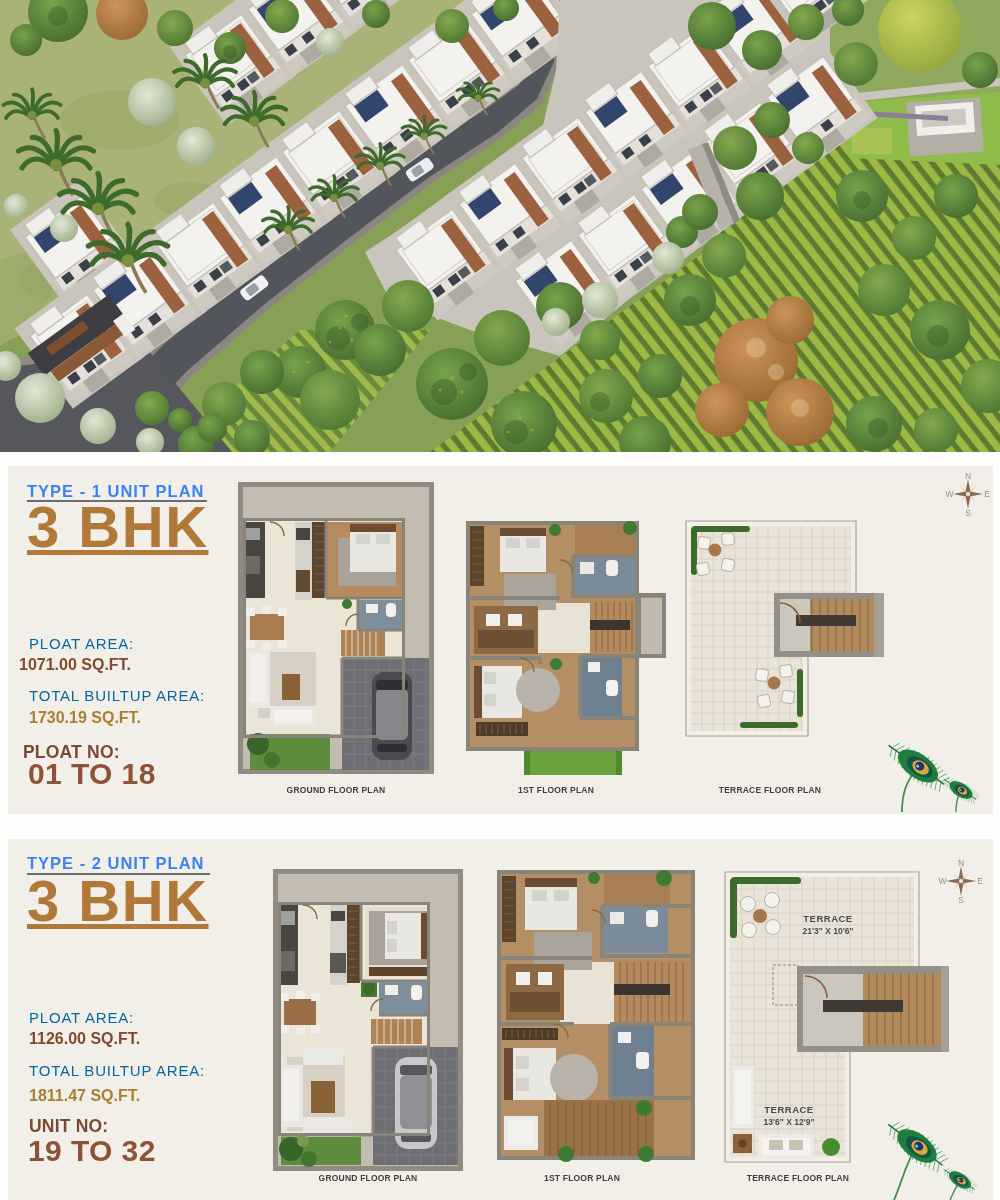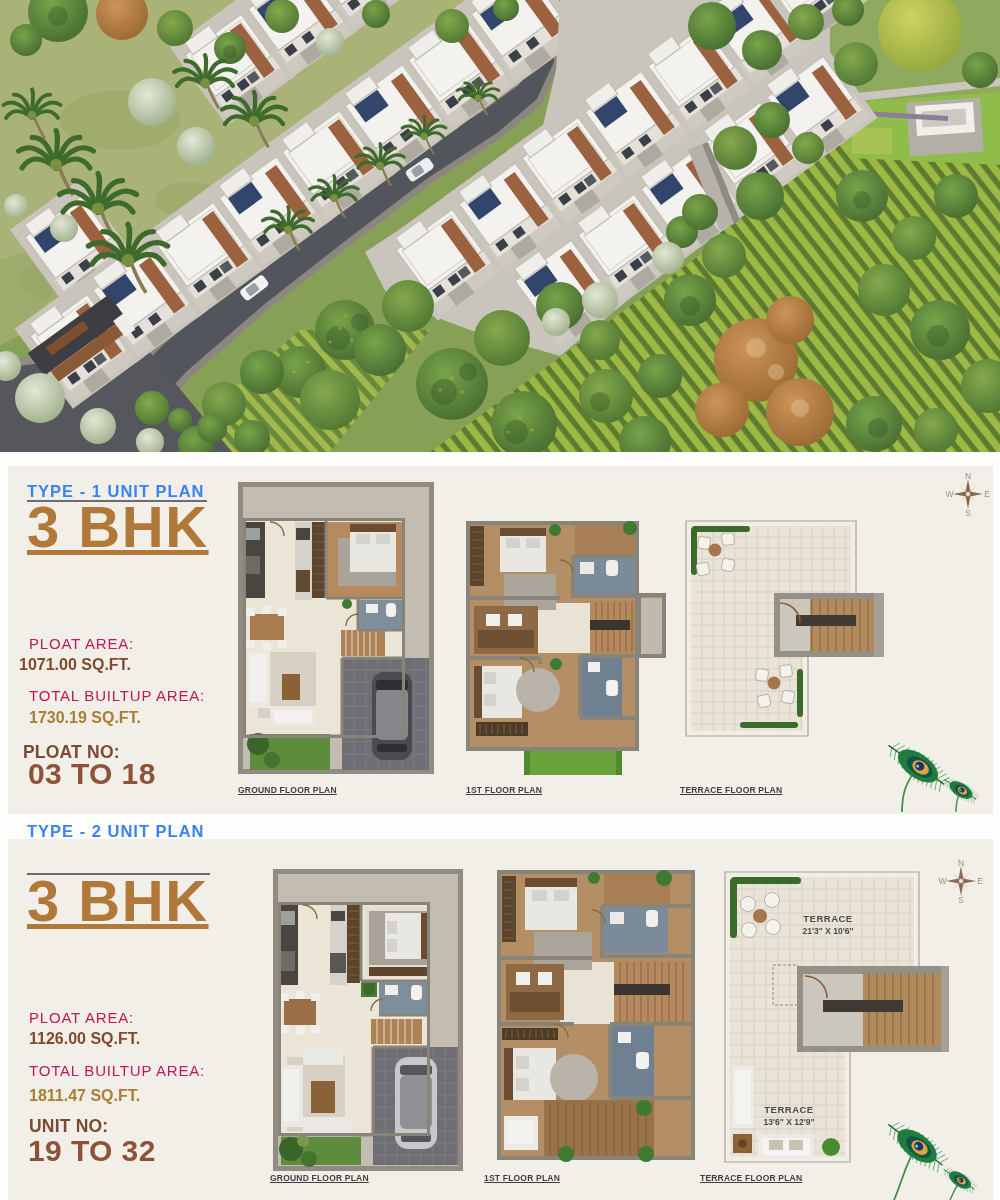--- a/index.html
+++ b/index.html
@@ -2,26 +2,26 @@
 <html><head>
 <meta charset="utf-8">
 <style>
   html,body{margin:0;padding:0;}
   body{width:1000px;height:1200px;background:#fdfdfb;font-family:"Liberation Sans",sans-serif;}
   .page{position:relative;width:1000px;height:1200px;overflow:hidden;background:#fdfdfb;}
   .abs{position:absolute;}
   .panelbg{position:absolute;left:8px;width:985px;background:#f2efe8;}
   .t-plan{font-weight:bold;color:#3b82f6;letter-spacing:1.0px;font-size:16.5px;}
   .t-bhk{font-weight:bold;color:#b0793a;letter-spacing:1.5px;font-size:58px;line-height:1;text-decoration:underline;}
-  .t-lab{color:#be185d;font-size:15px;letter-spacing:0.8px;}
+  .t-lab{color:#0369a1;font-size:15px;letter-spacing:0.8px;}
   .t-num1{font-weight:bold;color:#82492e;font-size:16px;}
   .t-num2{font-weight:bold;color:#a87f35;font-size:16px;}
   .t-plotlab{font-weight:bold;color:#7b4931;font-size:17.5px;letter-spacing:0.2px;}
   .t-plotnum{font-weight:bold;color:#8e5239;font-size:30px;letter-spacing:0.4px;}
-  .t-floor{font-weight:bold;color:#3f3f3f;font-size:8.5px;letter-spacing:0.2px;text-decoration:underline;}
+  .t-floor{font-weight:bold;color:#3f3f3f;font-size:8.5px;letter-spacing:0.2px;text-align:center;}
   .uline{position:absolute;height:1.5px;background:#6a6c6e;}
 </style>
 </head>
 <body>
 <div class="page">
 <svg class="abs" style="left:0;top:0" width="1000" height="452" viewBox="0 0 1000 452">
 <defs>
   <pattern id="rows" width="13" height="13" patternUnits="userSpaceOnUse" patternTransform="rotate(-38)">
     <rect width="13" height="13" fill="#5d7a31"></rect>
     <rect width="7.5" height="13" fill="#9cb845"></rect>
@@ -365,21 +365,21 @@
 </svg>
 <div class="panelbg" style="top:466px;height:348px;"></div>
 <div class="abs t-plan" style="left:27px;top:482px;">TYPE - 1 UNIT PLAN</div>
 <div class="uline" style="left:27px;top:500px;width:180px;"></div>
 <div class="abs t-bhk" style="left:27px;top:498px;">3 BHK</div>
 <div class="abs t-lab" style="left:29px;top:635px;">PLOAT AREA:</div>
 <div class="abs t-num1" style="left:19px;top:656px;">1071.00 SQ.FT.</div>
 <div class="abs t-lab" style="left:29px;top:687px;">TOTAL BUILTUP AREA:</div>
 <div class="abs t-num2" style="left:29px;top:709px;">1730.19 SQ.FT.</div>
 <div class="abs t-plotlab" style="left:23px;top:742px;">PLOAT NO:</div>
-<div class="abs t-plotnum" style="left:28px;top:757px;">03 TO 18</div>
+<div class="abs t-plotnum" style="left:28px;top:757px;">01 TO 18</div>
 <div class="abs t-floor" style="left:238px;top:785px;width:196px;">GROUND FLOOR PLAN</div>
 <div class="abs t-floor" style="left:466px;top:785px;width:180px;">1ST FLOOR PLAN</div>
 <div class="abs t-floor" style="left:680px;top:785px;width:180px;">TERRACE FLOOR PLAN</div>
 
 <svg class="abs" style="left:238px;top:482px" width="196" height="292" viewBox="0 0 196 292">
 <rect width="196" height="292" fill="#918b81"></rect>
 <rect x="5" y="5" width="186" height="282" fill="#c2bcb1"></rect>
 <rect x="5" y="36" width="162" height="220" fill="#ebe5d7"></rect>
 <rect x="88" y="40" width="79" height="76" fill="#b68a5e"></rect>
 <rect x="100" y="56" width="58" height="48" fill="#aaa39a"></rect>
@@ -717,21 +717,21 @@
 </g>
 <line x1="-32" y1="0" x2="36" y2="0" stroke="#1f6f38" stroke-width="1.5"></line>
 <ellipse cx="0" cy="0" rx="23" ry="12" fill="#1f7d3e"></ellipse>
 <ellipse cx="-2" cy="0" rx="14.5" ry="8.2" fill="#115546"></ellipse>
 <ellipse cx="-3" cy="0.3" rx="9" ry="6.2" fill="#dca73c"></ellipse>
 <ellipse cx="-1.5" cy="0.8" rx="4.8" ry="4.2" fill="#22316b"></ellipse>
 <ellipse cx="0.2" cy="-0.4" rx="1.7" ry="1.4" fill="#79c6de"></ellipse>
 </g>
 </svg>
 <div class="panelbg" style="top:839px;height:361px;"></div>
-<div class="abs t-plan" style="left:27px;top:822px;text-align:right;">TYPE - 2 UNIT PLAN</div>
+<div class="abs t-plan" style="left:27px;top:854px;text-align:right;">TYPE - 2 UNIT PLAN</div>
 <div class="uline" style="left:27px;top:873px;width:183px;"></div>
 <div class="abs t-bhk" style="left:27px;top:872px;">3 BHK</div>
 <div class="abs t-lab" style="left:29px;top:1009px;">PLOAT AREA:</div>
 <div class="abs t-num1" style="left:29px;top:1030px;">1126.00 SQ.FT.</div>
 <div class="abs t-lab" style="left:29px;top:1062px;">TOTAL BUILTUP AREA:</div>
 <div class="abs t-num2" style="left:29px;top:1087px;">1811.47 SQ.FT.</div>
 <div class="abs t-plotlab" style="left:29px;top:1116px;">UNIT NO:</div>
 <div class="abs t-plotnum" style="left:28px;top:1134px;text-align:center;">19 TO 32</div>
 <div class="abs t-floor" style="left:270px;top:1173px;width:196px;">GROUND FLOOR PLAN</div>
 <div class="abs t-floor" style="left:484px;top:1173px;width:196px;">1ST FLOOR PLAN</div>

